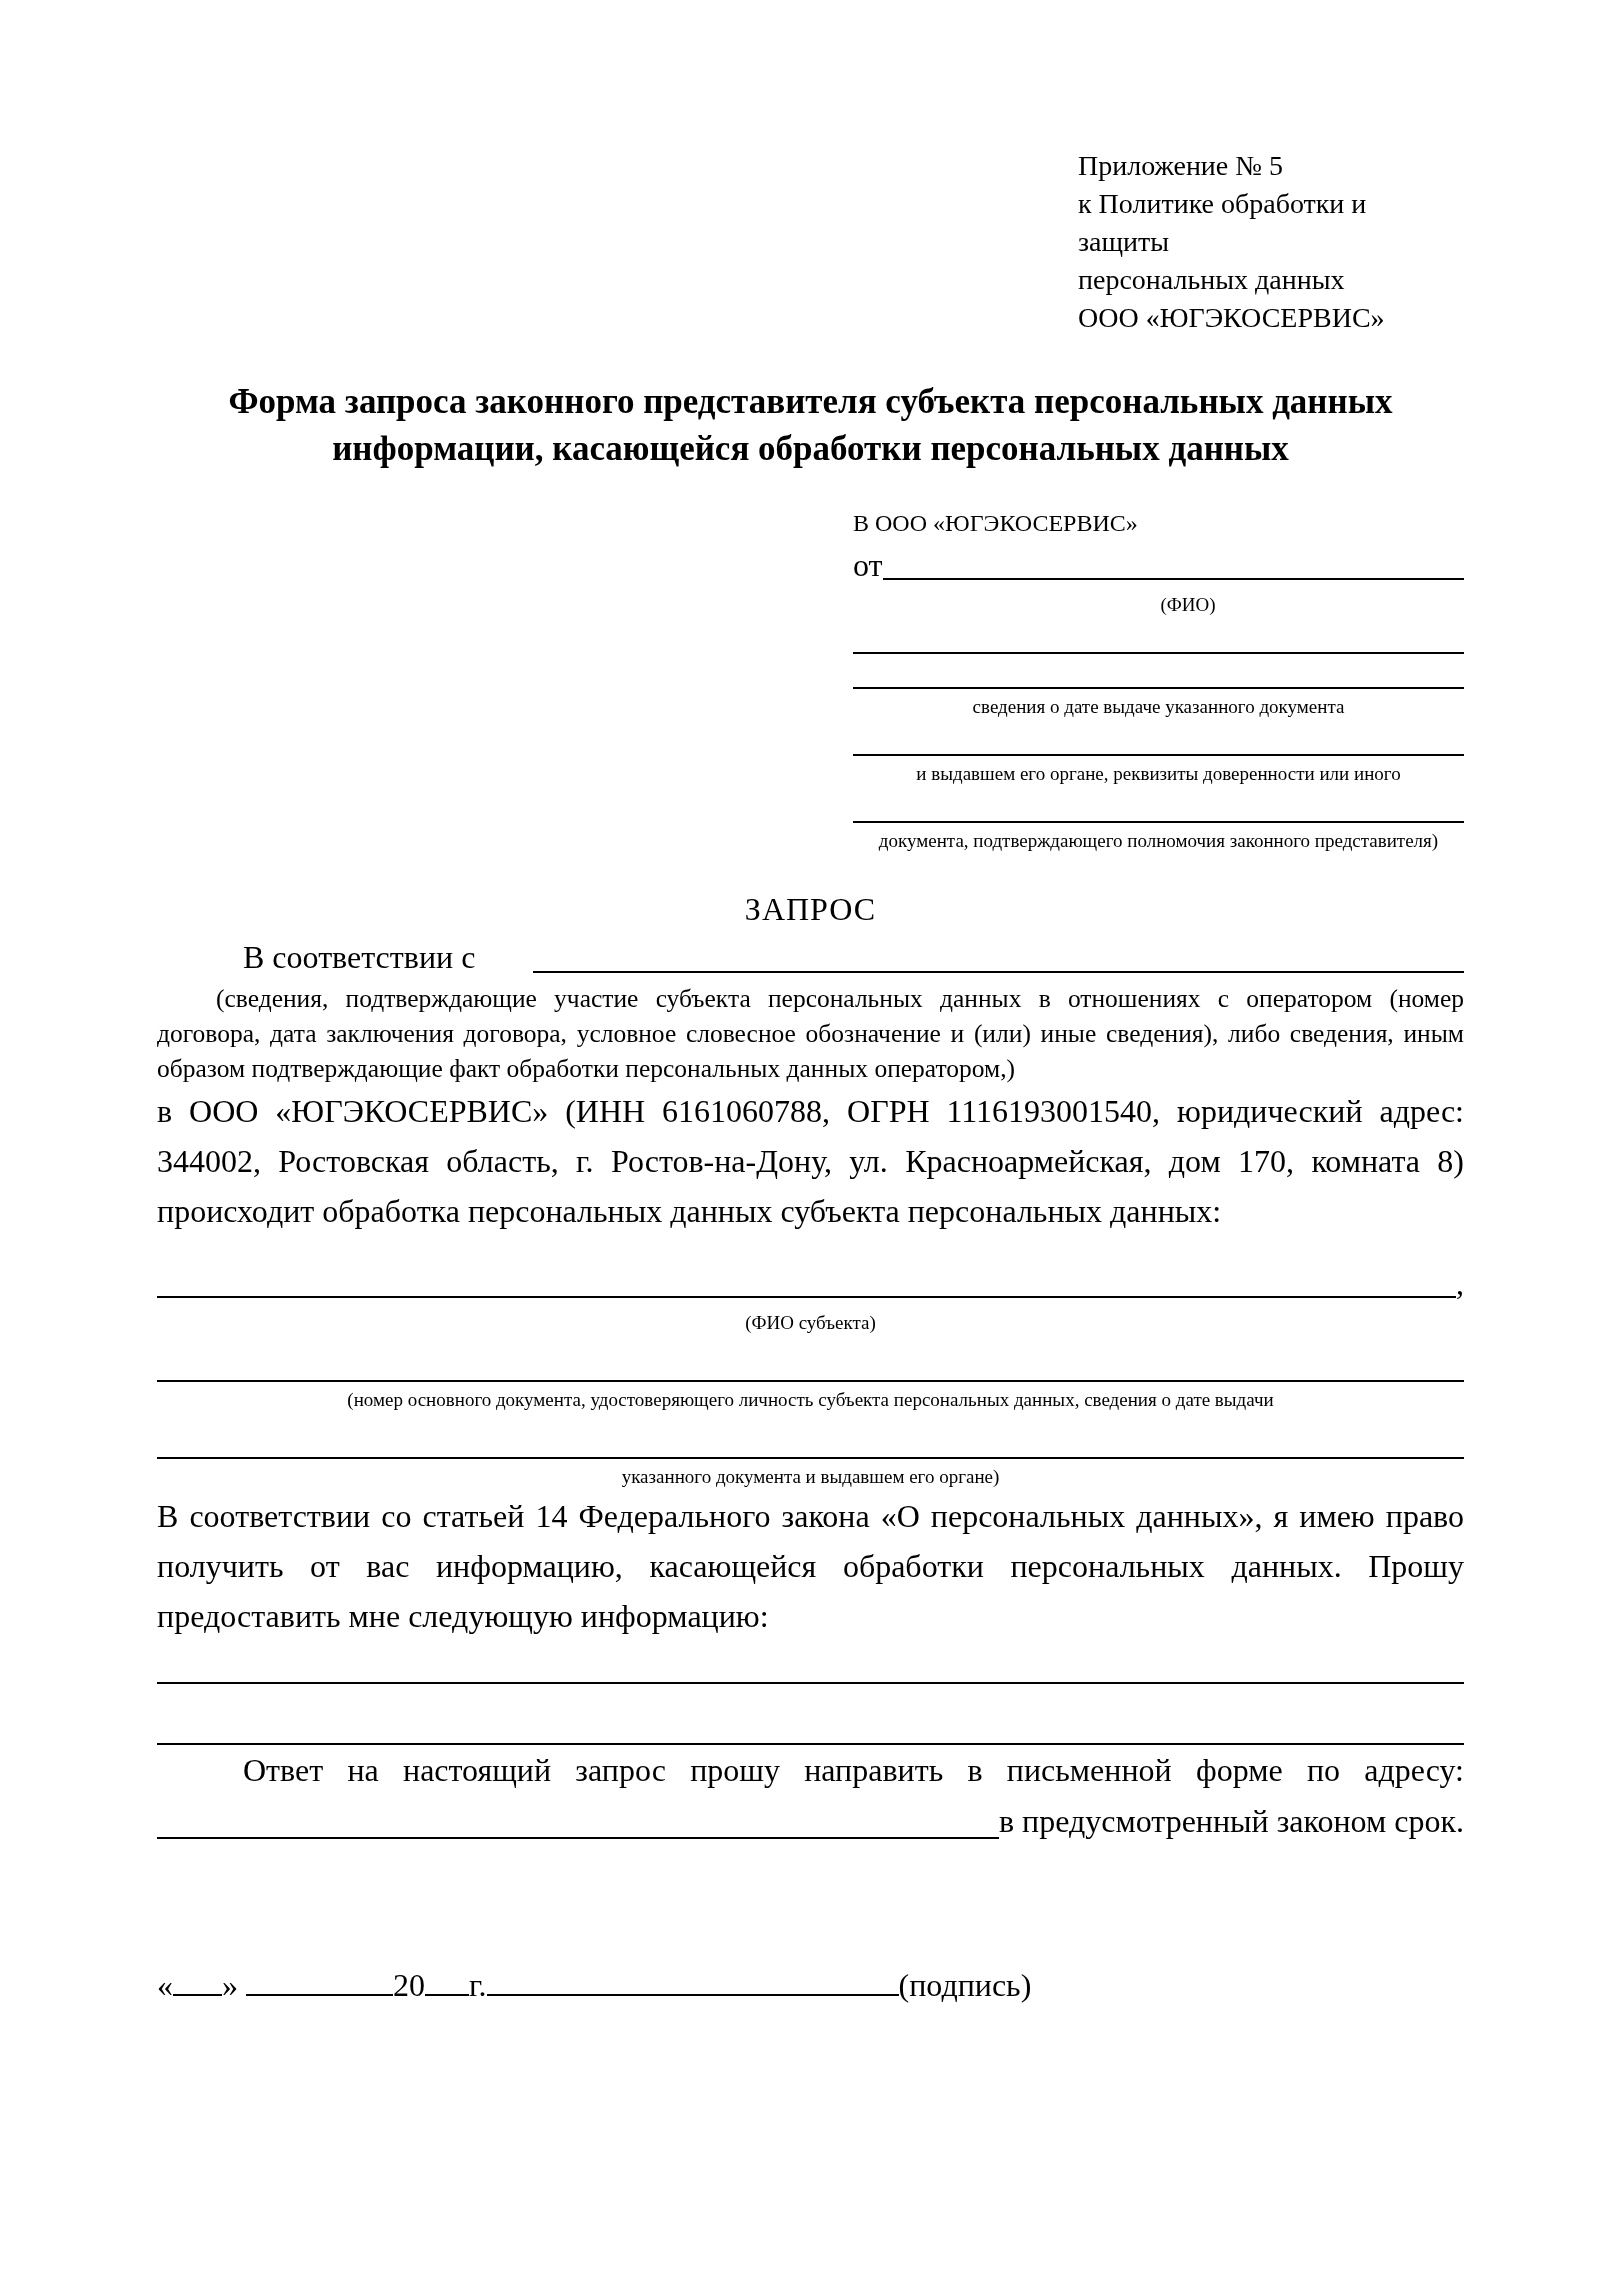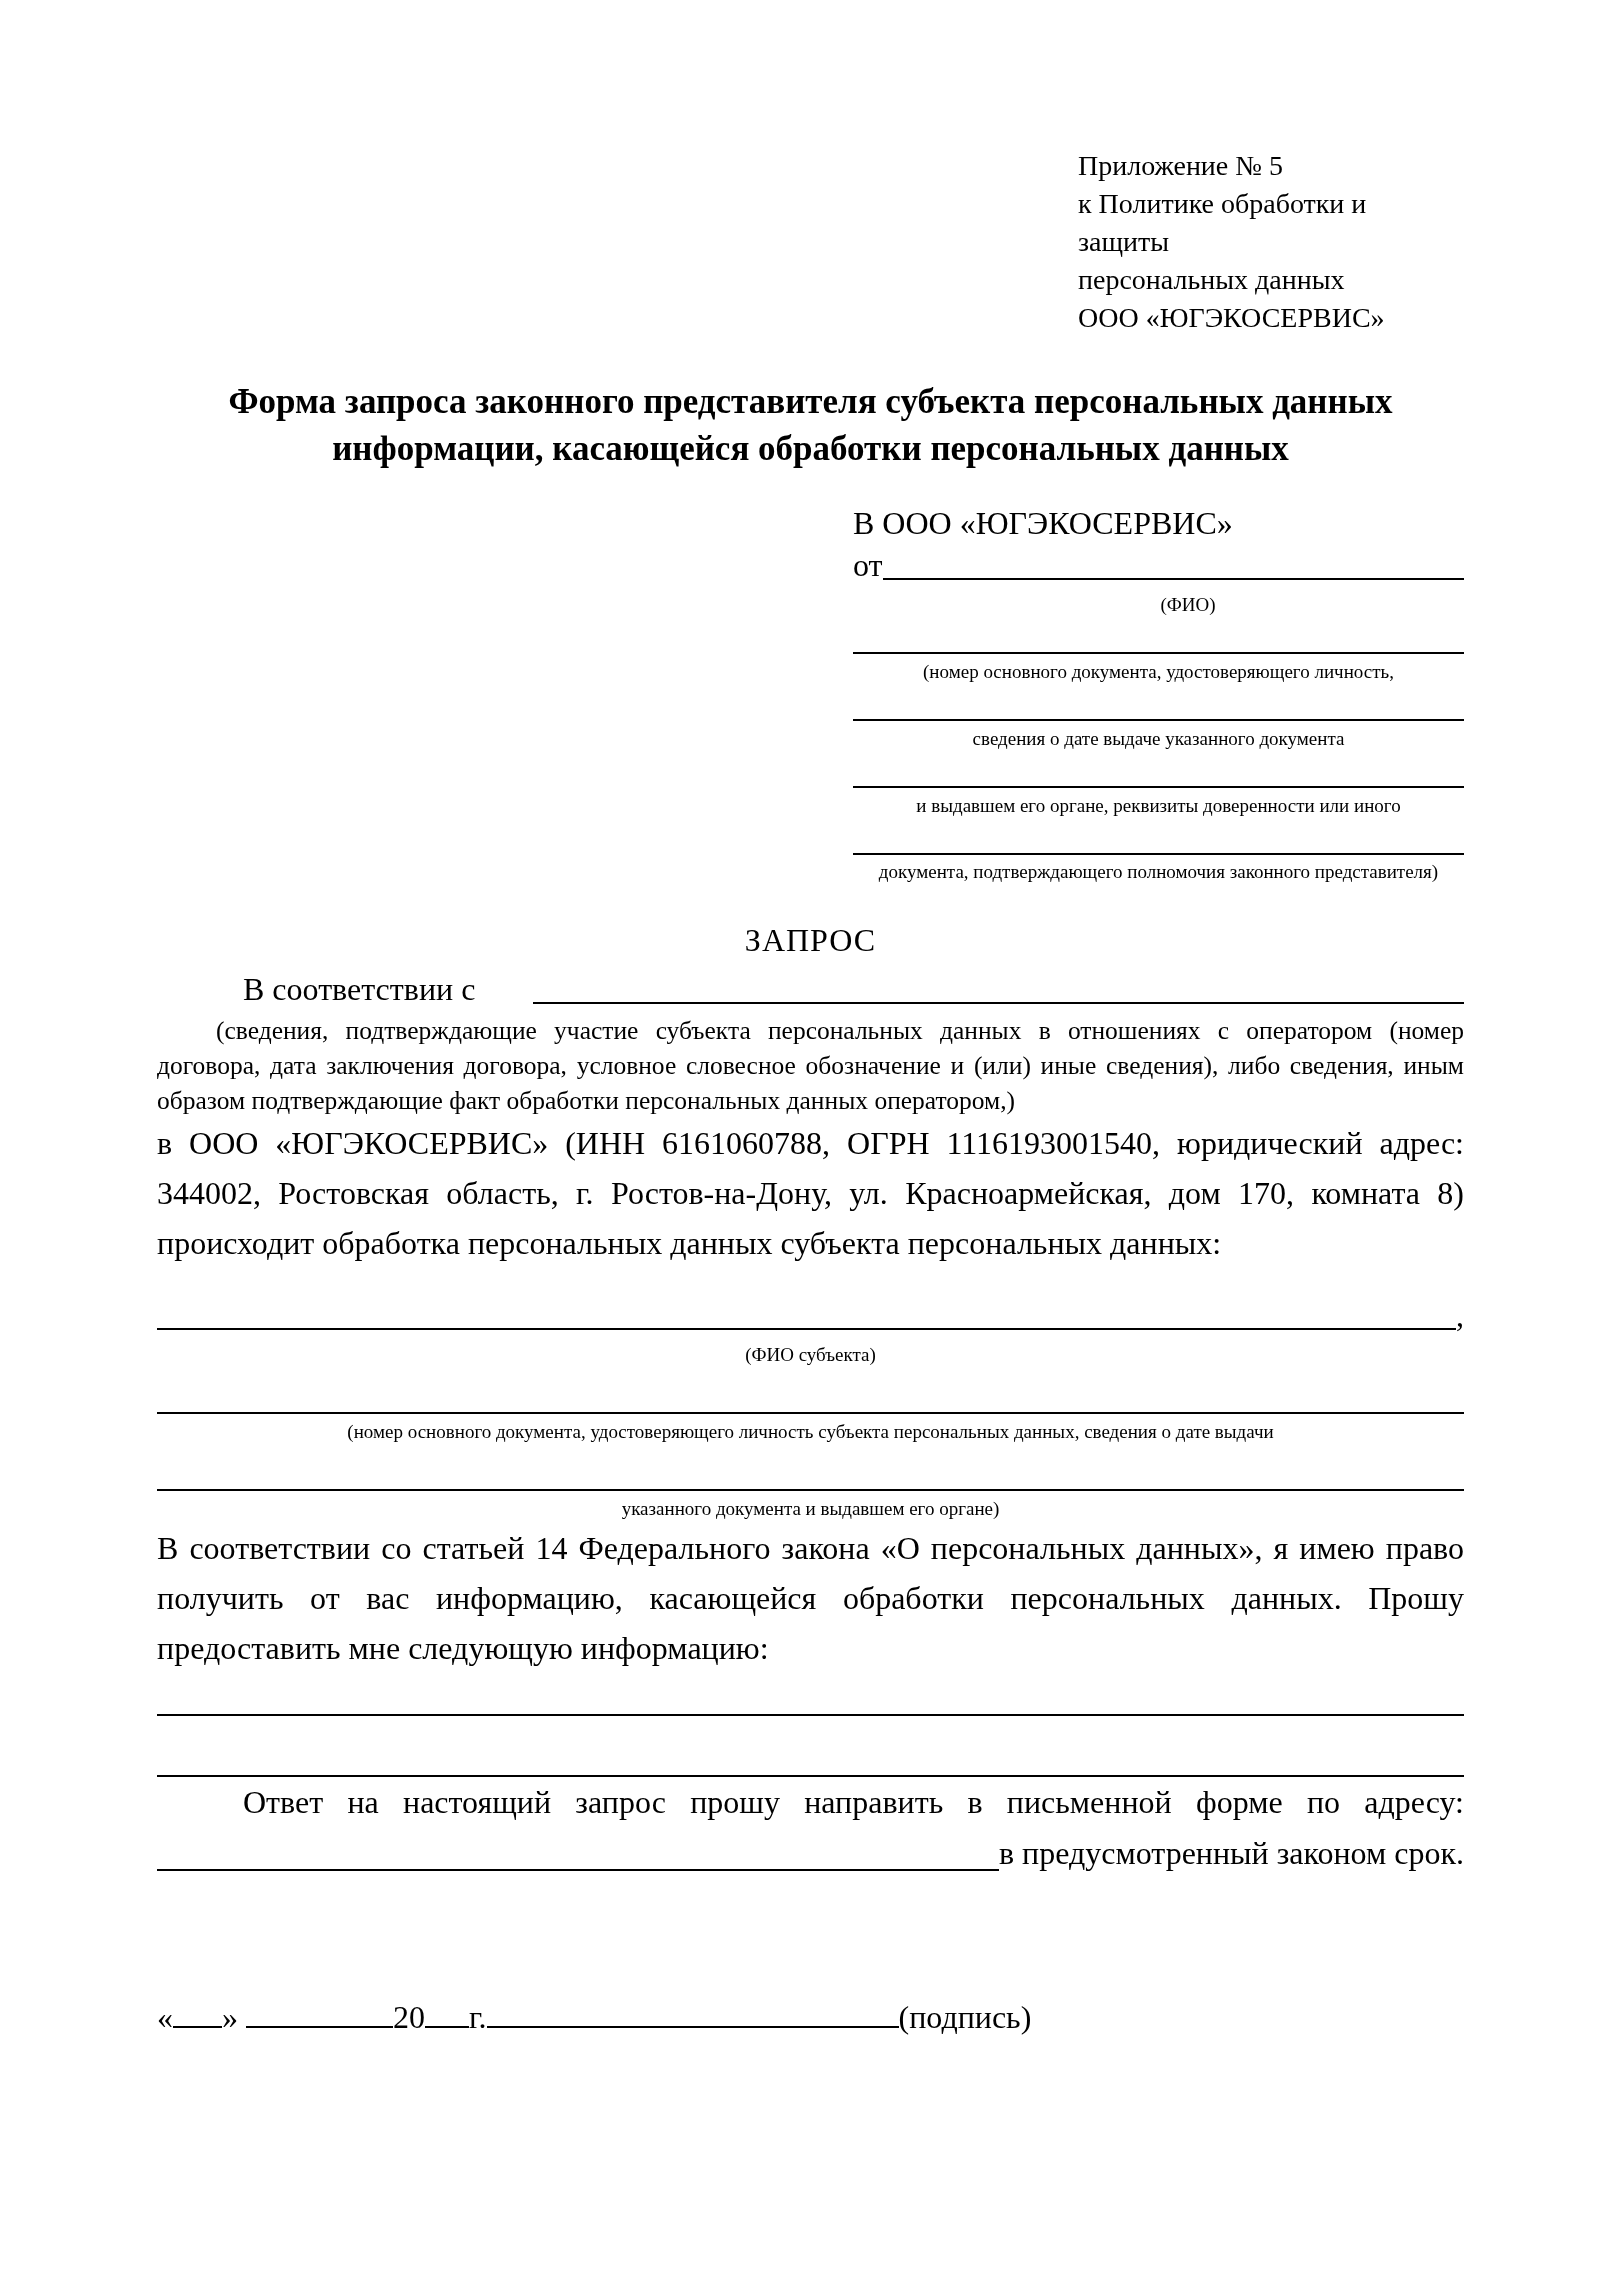--- a/index.html
+++ b/index.html
@@ -19,21 +19,21 @@
   .doc-title {
     margin-top: 41px;
     text-align: center;
     font-weight: bold;
     font-size: 35px;
     line-height: 47px;
   }
 
   
   .addressee { margin-left: 696px; margin-top: 31px; }
-  .addressee .org { font-size: 32px; line-height: 41px; }
+  .addressee .org { font-size: 24px; line-height: 41px; }
   .flex-row { display: flex; font-size: 32px; line-height: 43px; }
   .flex-row .fill { flex: 1; border-bottom: 2.9px solid #000; margin-bottom: 6.9px; }
   .cap { font-size: 19px; line-height: 29px; text-align: center; margin-top: 2.9px; }
   .cap-fio { padding-left: 59px; }
   .rule { border-bottom: 2.9px solid #000; height: 0; }
   .field .rule { margin-top: 33px; }
 
   .zapros-heading { text-align: center; font-size: 32px; line-height: 43px; margin-top: 33px; letter-spacing: 1px; }
 
   .accordance { margin-top: 5.9px; padding-left: 86px; gap: 48px; }
@@ -89,21 +89,20 @@
   <div class="addressee">
     <div class="org">В ООО «ЮГЭКОСЕРВИС»</div>
     <div class="flex-row">
       <span class="label">от</span>
       <div class="fill"></div>
     </div>
     <div class="cap cap-fio">(ФИО)</div>
 
     <div class="field">
       <div class="rule"></div>
-      <div class="cap">(номер основного документа, удостоверяющего личность,</div>
     </div>
     <div class="field">
       <div class="rule"></div>
       <div class="cap">сведения о дате выдаче указанного документа</div>
     </div>
     <div class="field">
       <div class="rule"></div>
       <div class="cap">и выдавшем его органе, реквизиты доверенности или иного</div>
     </div>
     <div class="field">

